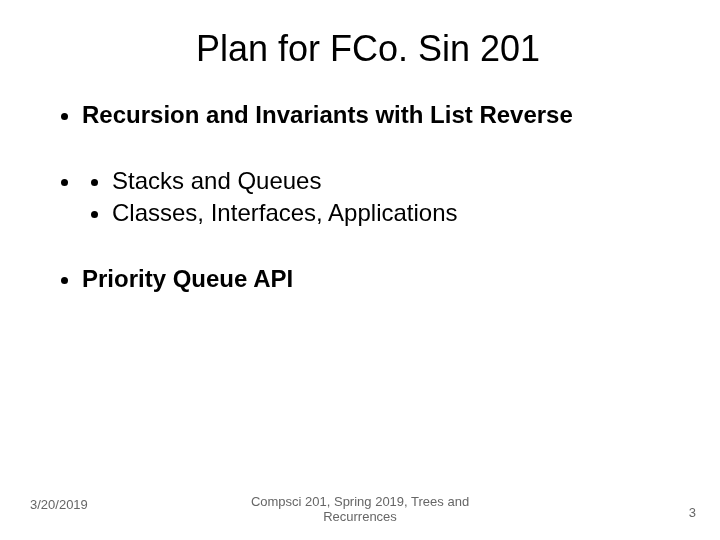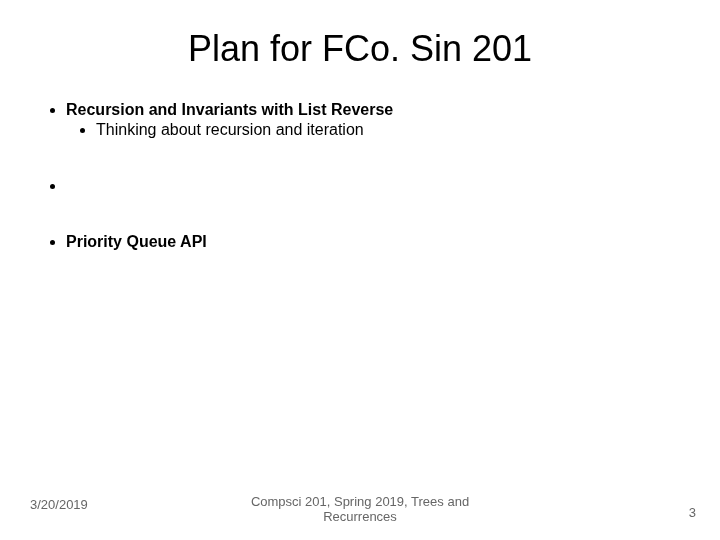--- a/index.html
+++ b/index.html
@@ -10,31 +10,32 @@
     background: #fff;
     font-family: Arial, Helvetica, sans-serif;
     color: #000;
     overflow: hidden;
   }
   .slide {
     position: relative;
     width: 720px;
     height: 540px;
     box-sizing: border-box;
+    padding-left: 16px;
   }
   .title {
     text-align: center;
     font-size: 36px;
     font-weight: 400;
     padding-top: 28px;
     padding-bottom: 20px;
   }
   .body {
     padding: 10px 38px 0 38px;
-    font-size: 16px;
+    font-size: 24px;
     line-height: 1.25;
   }
   ul.level1 {
     list-style: disc;
     margin: 0;
     padding-left: 28px;
   }
   ul.level1 > li {
     margin-bottom: 6px;
   }
@@ -85,28 +86,29 @@
 
 <div class="slide">
 
   <div class="title">Plan for FCo. Sin 201</div>
 
   <div class="body">
     <ul class="level1">
 
       <li>
         <span class="bold">Recursion and Invariants with List Reverse</span>
-        <ul class="level2">
-          <li>Thinking about recursion and iteration</li>
-        </ul>
       </li>
 
       <div class="gap"></div>
 
       <li>
+        <ul class="level2">
+          <li>Stacks and Queues</li>
+          <li>Classes, Interfaces, Applications</li>
+        </ul>
       </li>
 
       <div class="gap"></div>
 
       <li>
         <span class="bold">Priority Queue API</span>
       </li>
 
     </ul>
   </div>

